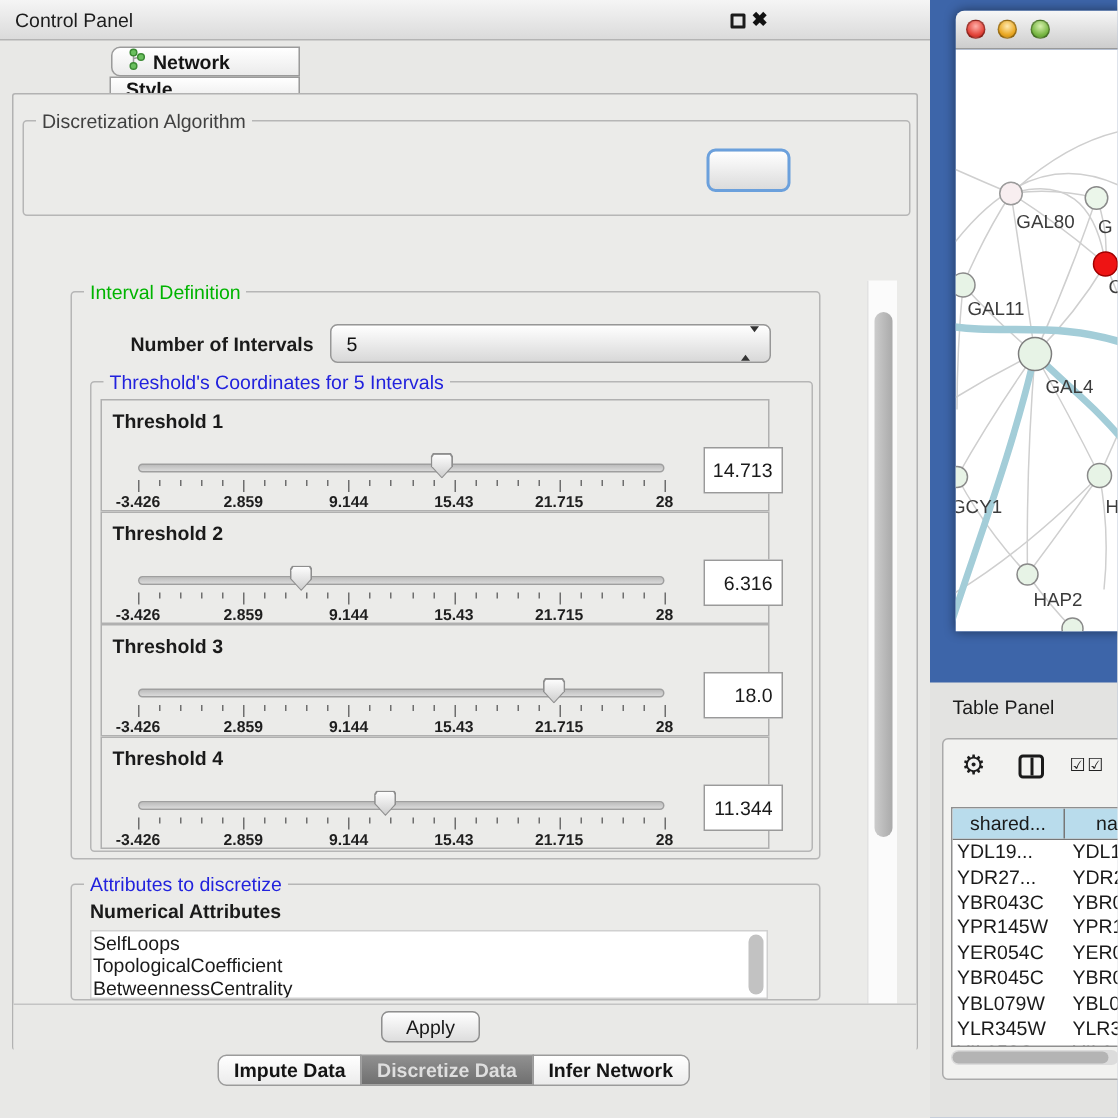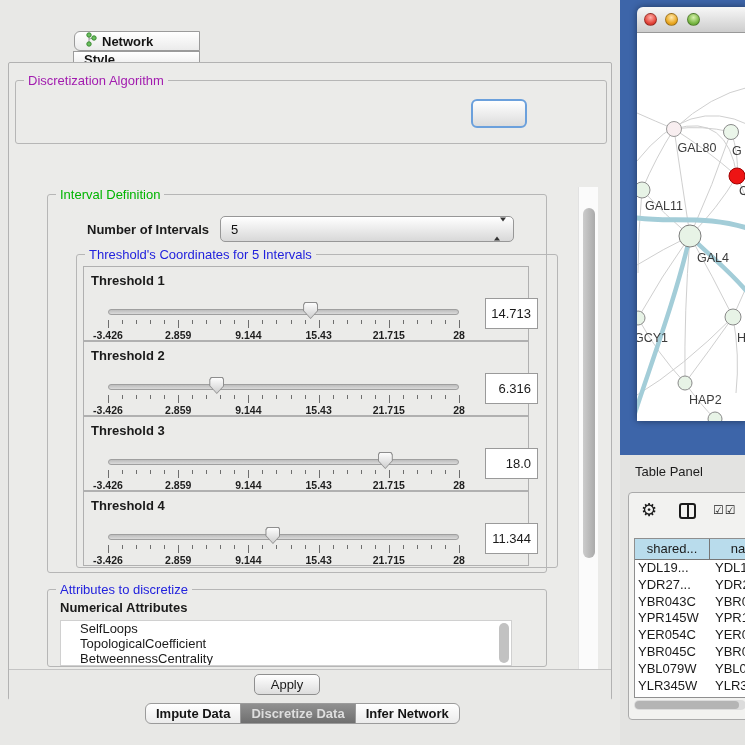--- a/index.html
+++ b/index.html
@@ -20,54 +20,54 @@
 .tab.sel{background:linear-gradient(#909090,#6f6f6f);color:#dedede;}
 #top-tabs{left:74px;top:31px;height:24px;flex-direction:column;}
 #bottom-tabs{left:145px;top:703px;height:21px;}
 
 #card{position:absolute;left:8px;top:62px;width:604px;height:638px;background:#ebebe9;border:1px solid #b2b2b2;border-radius:2px;}
 
 .group{position:absolute;border:1px solid #b6b6b6;border-radius:3px;}
 .gtitle{position:absolute;top:-8px;left:8px;background:#ebebe9;padding:0 4px;font-size:13px;white-space:nowrap;}
 .gtitle.green{color:#00b400;}
 .gtitle.blue{color:#2222dd;}
-.gtitle.dark{color:#a21caf;}
+.gtitle.dark{color:#404040;}
 
 #alg-group{left:6px;top:17px;width:592px;height:64px;}
 #alg-combo{position:absolute;left:462px;top:36px;width:56px;height:29px;border:2px solid #6ba0dc;border-radius:6px;background:linear-gradient(#ffffff,#dcdcdc);z-index:5;}
 
 #popup{position:absolute;left:5px;top:20px;width:492px;height:64px;background:#ffffff;border:1px solid #a8a8a8;border-radius:2px;box-shadow:2px 5px 12px rgba(0,0,0,.35);z-index:50;}
 #popup-ph{position:absolute;top:4px;left:0;right:0;text-align:center;color:#b8b8b8;}
 .popup-item{position:absolute;left:4px;white-space:nowrap;color:#000;}
 
 #td-group{left:10px;top:82px;width:588px;height:46px;}
 .combo{position:absolute;background:linear-gradient(#ffffff,#d8d8d8);border:1px solid #979797;border-radius:5px;box-shadow:inset 0 1px 0 rgba(255,255,255,.8);display:flex;align-items:center;padding-left:10px;font-size:13px;color:#111;}
 .arrows{position:absolute;right:7px;top:50%;transform:translateY(-50%);}
 .arr-up{width:0;height:0;border-left:3.5px solid transparent;border-right:3.5px solid transparent;border-bottom:4.5px solid #333;margin-bottom:2.5px;}
 .arr-dn{width:0;height:0;border-left:3.5px solid transparent;border-right:3.5px solid transparent;border-top:4.5px solid #333;}
 
 #iv-group{left:38px;top:131px;width:500px;height:379px;}
 #noi-label{position:absolute;left:39px;top:27px;font-weight:bold;}
 #noi-combo{left:172px;top:21px;width:294px;height:26px;}
-#thr-group{position:absolute;left:12px;top:59px;width:482px;height:314px;border:1px solid #b6b6b6;border-radius:3px;margin-left:16px;}
+#thr-group{position:absolute;left:12px;top:59px;width:482px;height:314px;border:1px solid #b6b6b6;border-radius:3px;}
 #thr-stack{position:absolute;left:6px;top:11px;width:446px;}
 .thr{position:relative;height:75px;border:1px solid #b0b0b0;background:#ebebe9;}
 .thr-label{position:absolute;left:7px;top:6px;font-weight:bold;}
 .thr-track{position:absolute;left:24px;top:42px;width:351px;height:6px;background:linear-gradient(#bdbdbd,#dadada);border:1px solid #9f9f9f;border-radius:3px;}
 .thr-thumb{position:absolute;top:35px;width:15px;height:17px;clip-path:polygon(10% 0,90% 0,100% 14%,100% 52%,50% 100%,0 52%,0 14%);background:#8e8e8e;z-index:2;}
 .thumb-in{position:absolute;left:1px;top:1px;right:1px;bottom:1px;clip-path:polygon(10% 0,90% 0,100% 14%,100% 52%,50% 100%,0 52%,0 14%);background:linear-gradient(#fdfdfd,#cfcfcf);}
 .tick{position:absolute;top:53px;width:1px;height:4px;background:#6e6e6e;}
 .tick.major{height:8px;}
 .tlabel{position:absolute;top:62px;width:64px;text-align:center;font-size:10.5px;font-weight:bold;color:#1e1e1e;}
 .thr-value{position:absolute;left:401px;top:31px;width:53px;height:31px;background:#fff;border:1px solid #9a9a9a;text-align:right;line-height:29px;padding-right:6px;}
 
 #attr-group{left:38px;top:526px;width:500px;height:78px;}
 #attr-heading{position:absolute;left:12px;top:10px;font-weight:bold;}
 #attr-list{position:absolute;left:12px;top:30px;width:452px;height:46px;background:#ffffff;border:1px solid #d0d0d0;overflow:hidden;}
-.attr-item{padding-left:19px;line-height:15px;white-space:nowrap;}
+.attr-item{padding-left:1px;line-height:15px;white-space:nowrap;}
 #attr-scroll{position:absolute;right:2px;top:2px;width:10px;height:40px;background:#c2c2c2;border-radius:5px;}
 
 #main-scroll{position:absolute;left:569px;top:124px;width:20px;height:510px;background:#fbfbfb;border-left:1px solid #e2e2e2;}
 #main-thumb{position:absolute;left:4px;top:21px;width:12px;height:350px;border-radius:6px;background:linear-gradient(90deg,#cccccc,#aaaaaa);}
 
 #apply-bar{position:absolute;left:0;top:606px;width:602px;height:31px;background:#e9e9e7;border-top:1px solid #c4c4c4;}
 #apply-btn{position:absolute;left:245px;top:4px;width:66px;height:21px;background:linear-gradient(#ffffff,#dddddd);border:1px solid #8f8f8f;border-radius:5px;text-align:center;line-height:19px;}
 
 
 #right{position:absolute;left:620px;top:0;width:125px;height:745px;background:#3d65a9;}
@@ -93,20 +93,25 @@
 .tp-cell{width:76px;padding-left:3px;line-height:16.8px;white-space:nowrap;overflow:hidden;}
 #tp-hscroll{position:absolute;left:5px;top:207px;width:112px;height:10px;background:#dcdcdc;border-radius:5px;}
 #tp-hthumb{position:absolute;left:1px;top:1px;width:104px;height:8px;background:#b4b4b4;border-radius:4px;}
 
 svg text{font-family:"Liberation Sans",sans-serif;}
 </style>
 </head>
 <body>
 
 <div id="cp">
+  <div id="cp-titlebar">
+    <div id="cp-title">Control Panel</div>
+    <div id="float-btn"></div>
+    <div id="close-btn">✖</div>
+  </div>
 
   <div id="top-tabs" class="tabrow">
       <div class="tab first">
         <span><svg width="12" height="15" viewBox="0 0 12 15">
             <line x1="4" y1="3" x2="4" y2="12" stroke="#9a9a9a"></line>
             <line x1="4" y1="7" x2="9" y2="6" stroke="#9a9a9a"></line>
             <circle cx="4" cy="3" r="2.2" fill="#6abf5e" stroke="#3c8a34"></circle>
             <circle cx="4" cy="12" r="2.2" fill="#6abf5e" stroke="#3c8a34"></circle>
             <circle cx="9" cy="6" r="2.2" fill="#6abf5e" stroke="#3c8a34"></circle>
           </svg></span>

